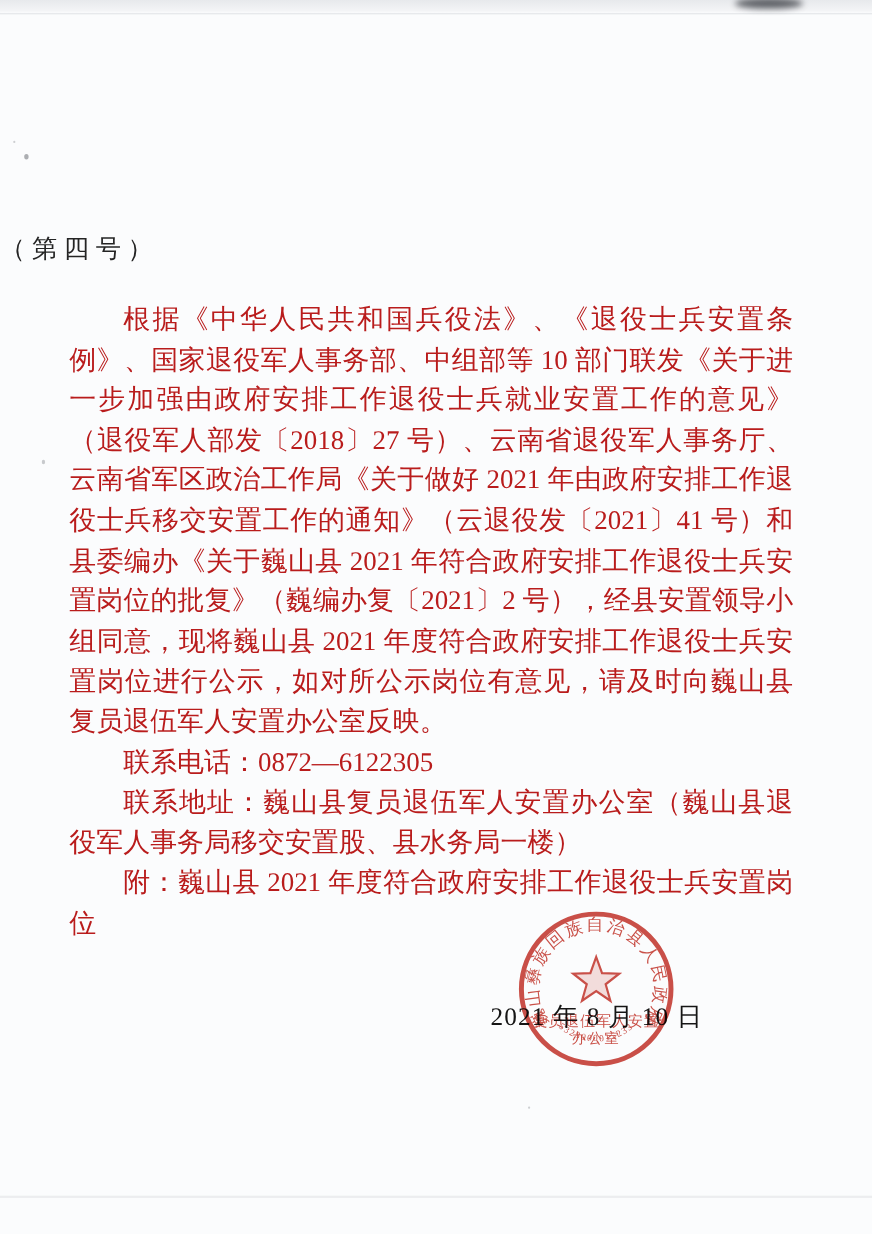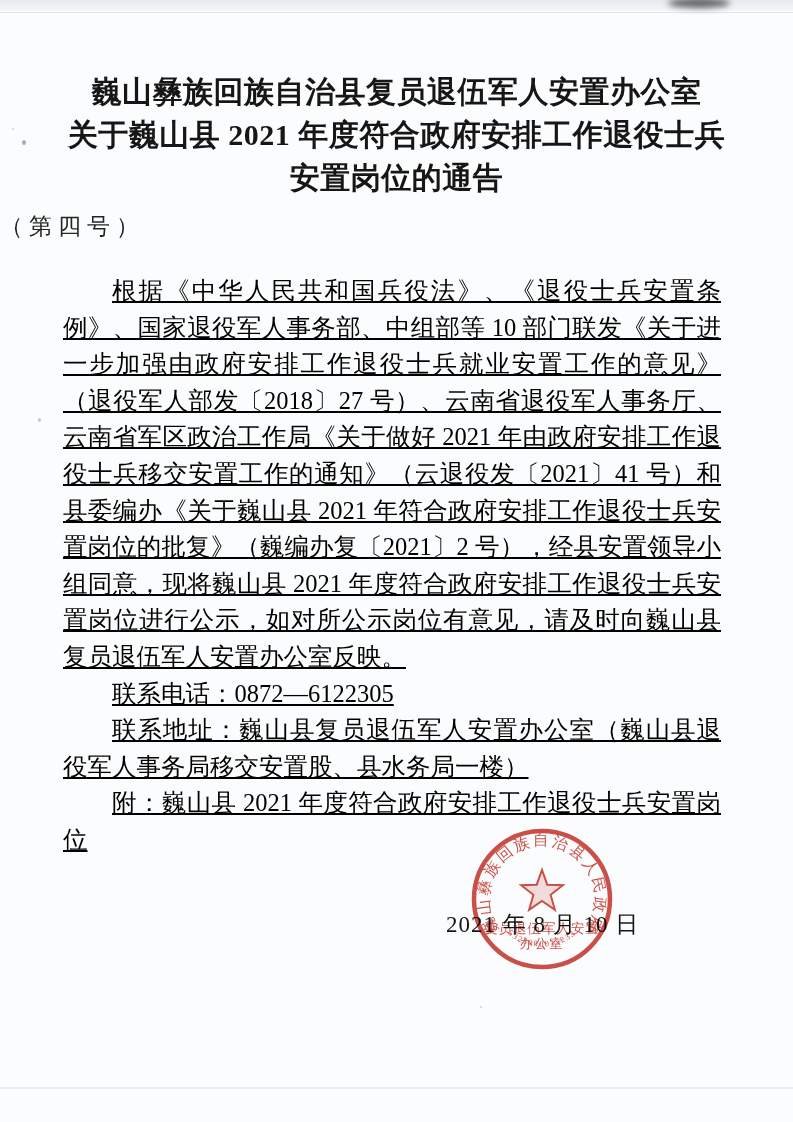--- a/index.html
+++ b/index.html
@@ -36,21 +36,21 @@
     letter-spacing: 0.5px;
   }
   .title-line { white-space: nowrap; }
   .doc-number {
     position: absolute; top: 211px; left: 0; width: 793px;
     font-size: 23px; letter-spacing: 6px; color: #242424;
   }
   .body-text {
     position: absolute; top: 273px; left: 63px; width: 658px;
     font-size: 24.5px; line-height: 36.6px;
-    text-align: justify; color: #000000; text-decoration: underline;
+    text-align: justify; color: #b91c1c;
   }
   .body-text p { margin: 0; text-indent: 2em; }
 
   .sig-office {
     position: absolute; top: 870px; left: 384px;
     font-size: 23px; letter-spacing: 1.5px; color: #151515; white-space: nowrap;
   }
   .sig-date {
     position: absolute; top: 909px; left: 446px;
     font-size: 23px; letter-spacing: 1px; color: #151515; white-space: nowrap; text-align: right;
@@ -70,25 +70,20 @@
 
   <div class="scan-band-top"></div>
   <div class="scan-line"></div>
   <div class="smudge"></div>
   <div class="scan-line-bottom"></div>
   <div class="speck speck1"></div>
   <div class="speck speck2"></div>
   <div class="speck speck3"></div>
   <div class="speck speck4"></div>
 
-  <div class="title-block">
-    <div class="title-line">巍山彝族回族自治县复员退伍军人安置办公室</div>
-    <div class="title-line">关于巍山县 2021 年度符合政府安排工作退役士兵</div>
-    <div class="title-line">安置岗位的通告</div>
-  </div>
 
   <div class="doc-number">（第四号）</div>
 
   <div class="body-text">
     <p>根据《中华人民共和国兵役法》、《退役士兵安置条例》、国家退役军人事务部、中组部等 10 部门联发《关于进一步加强由政府安排工作退役士兵就业安置工作的意见》（退役军人部发〔2018〕27 号）、云南省退役军人事务厅、云南省军区政治工作局《关于做好 2021 年由政府安排工作退役士兵移交安置工作的通知》（云退役发〔2021〕41 号）和县委编办《关于巍山县 2021 年符合政府安排工作退役士兵安置岗位的批复》（巍编办复〔2021〕2 号），经县安置领导小组同意，现将巍山县 2021 年度符合政府安排工作退役士兵安置岗位进行公示，如对所公示岗位有意见，请及时向巍山县复员退伍军人安置办公室反映。</p>
     <p>联系电话：0872—6122305</p>
     <p>联系地址：巍山县复员退伍军人安置办公室（巍山县退役军人事务局移交安置股、县水务局一楼）</p>
     <p>附：巍山县 2021 年度符合政府安排工作退役士兵安置岗位</p>
   </div>
 

